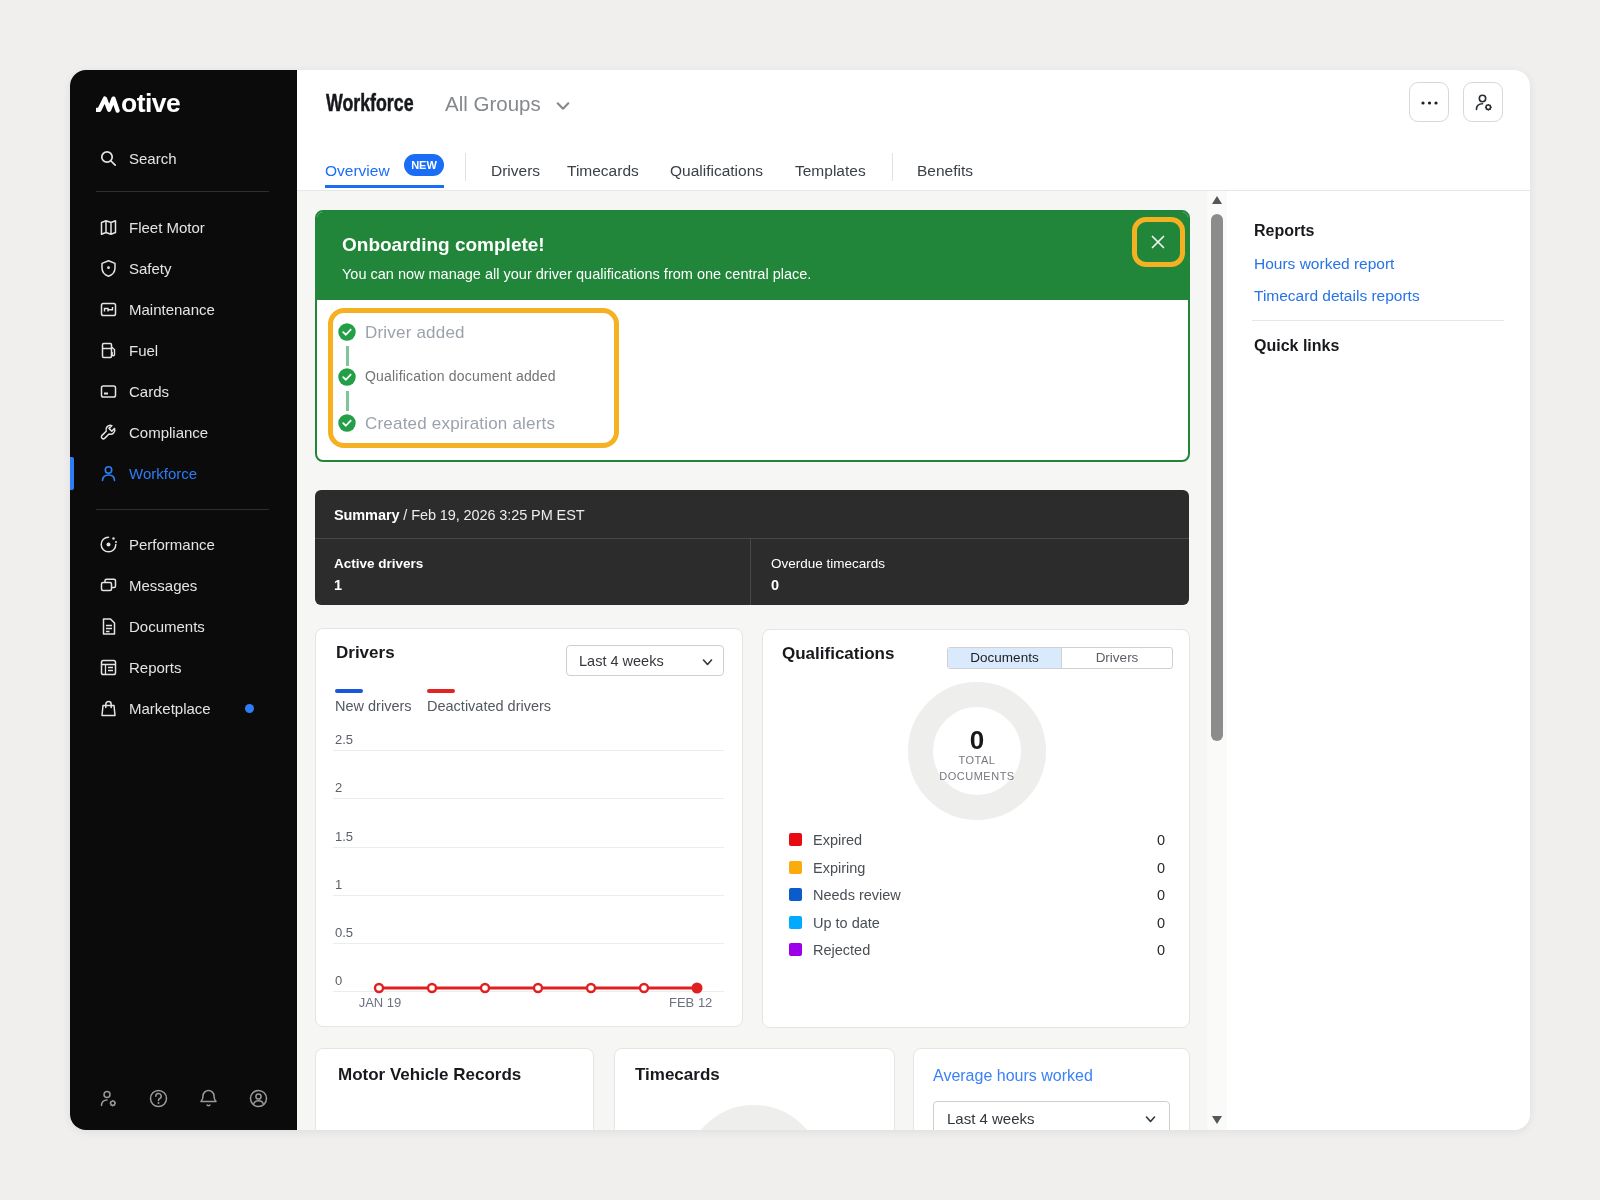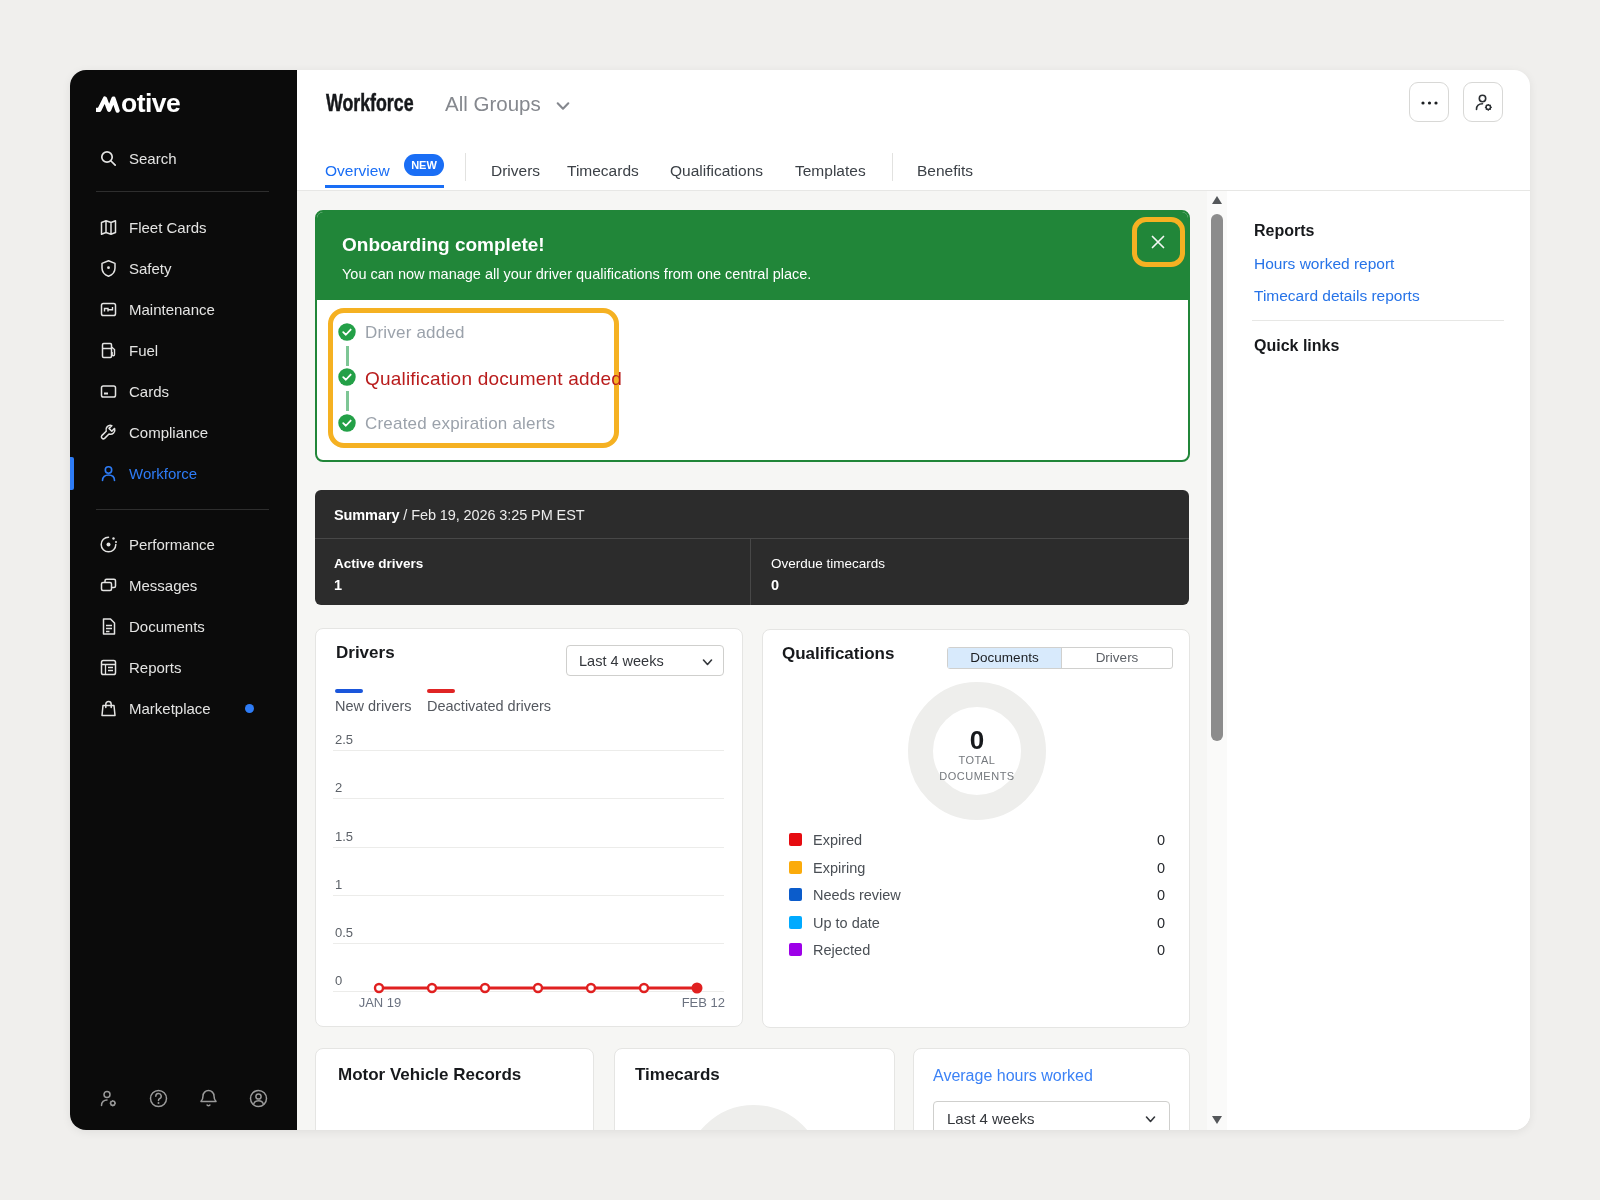--- a/index.html
+++ b/index.html
@@ -40,21 +40,21 @@
     <svg class="sicon" style="top:79px" viewBox="0 0 19 19">
         <circle cx="8" cy="8" r="5.2" fill="none" stroke="#e4e4e3" stroke-width="1.7"></circle>
         <line x1="12" y1="12" x2="16.2" y2="16.2" stroke="#e4e4e3" stroke-width="1.7" stroke-linecap="round"></line>
       </svg>
     <div class="snav" style="top:80px">Search</div>
     <div class="sdivider" style="top:121px"></div>
 
     <svg class="sicon" style="top:148px" viewBox="0 0 19 19">
         <path d="M2.5 4.5 L7 2.8 L12 4.5 L16.5 2.8 V14.5 L12 16.2 L7 14.5 L2.5 16.2 Z M7 2.8 V14.5 M12 4.5 V16.2" fill="none" stroke="#e4e4e3" stroke-width="1.5" stroke-linejoin="round"></path>
       </svg>
-    <div class="snav" style="top:149px">Fleet Cards</div>
+    <div class="snav" style="top:149px">Fleet Motor</div>
     <svg class="sicon" style="top:189px" viewBox="0 0 19 19">
         <path d="M9.5 1.8 L16 4.4 V9 C16 13 13.2 15.9 9.5 17.2 C5.8 15.9 3 13 3 9 V4.4 Z" fill="none" stroke="#e4e4e3" stroke-width="1.5" stroke-linejoin="round"></path>
         <circle cx="9.5" cy="8.7" r="1.4" fill="#e4e4e3"></circle>
       </svg>
     <div class="snav" style="top:190px">Safety</div>
     <svg class="sicon" style="top:230px" viewBox="0 0 19 19">
         <rect x="2.5" y="3.5" width="14" height="12" rx="1.8" fill="none" stroke="#e4e4e3" stroke-width="1.5"></rect>
         <path d="M5.5 11.5 V8.5 H9 V11.5 M9 9.8 H13.5 V7" fill="none" stroke="#e4e4e3" stroke-width="1.4"></path>
       </svg>
     <div class="snav" style="top:231px">Maintenance</div>
@@ -184,21 +184,21 @@
         </svg>
       <svg class="abs" style="left:21px;top:156px" width="18" height="18" viewBox="0 0 19 19">
           <circle cx="9.5" cy="9.5" r="9.2" fill="#23a047"></circle>
           <path d="M5.5 9.7 L8.3 12.4 L13.4 6.9" fill="none" stroke="#fff" stroke-width="1.9" stroke-linecap="round" stroke-linejoin="round"></path>
         </svg>
       <svg class="abs" style="left:21px;top:202px" width="18" height="18" viewBox="0 0 19 19">
           <circle cx="9.5" cy="9.5" r="9.2" fill="#23a047"></circle>
           <path d="M5.5 9.7 L8.3 12.4 L13.4 6.9" fill="none" stroke="#fff" stroke-width="1.9" stroke-linecap="round" stroke-linejoin="round"></path>
         </svg>
       <div class="abs" style="left:48px;top:111px;font-size:17px;letter-spacing:0.2px;color:#9ba2ab">Driver added</div>
-      <div class="abs" style="left:48px;top:156px;font-size:19px;letter-spacing:0.2px;color:#b91c1c">Qualification document added</div>
+      <div class="abs" style="left:48px;top:156px;font-size:14px;letter-spacing:0.2px;color:#737373">Qualification document added</div>
       <div class="abs" style="left:48px;top:202px;font-size:17px;letter-spacing:0.2px;color:#9ba2ab">Created expiration alerts</div>
     </div>
 
     <div class="abs" style="left:18px;top:299px;width:874px;height:115px;background:#2c2c2c;border-radius:6px">
       <div class="abs" style="left:19px;top:17px;font-size:14.5px;letter-spacing:-0.1px;color:#fff"><b>Summary</b> <span style="color:#ececec">/ Feb 19, 2026 3:25 PM EST</span></div>
       <div class="abs" style="left:0;top:48px;width:100%;height:1px;background:#484848"></div>
       <div class="abs" style="left:435px;top:48px;width:1px;height:67px;background:#484848"></div>
       <div class="abs" style="left:19px;top:66px;font-size:13.5px;font-weight:bold;color:#fff">Active drivers</div>
       <div class="abs" style="left:19px;top:87px;font-size:14.5px;font-weight:bold;color:#fff">1</div>
       <div class="abs" style="left:456px;top:66px;font-size:13.5px;font-weight:normal;color:#fff">Overdue timecards</div>
@@ -233,21 +233,21 @@
         <line x1="46" y1="19" x2="364" y2="19" stroke="#e02020" stroke-width="3"></line>
         <circle cx="46" cy="19" r="4" fill="#fff" stroke="#e02020" stroke-width="2.4"></circle>
         <circle cx="99" cy="19" r="4" fill="#fff" stroke="#e02020" stroke-width="2.4"></circle>
         <circle cx="152" cy="19" r="4" fill="#fff" stroke="#e02020" stroke-width="2.4"></circle>
         <circle cx="205" cy="19" r="4" fill="#fff" stroke="#e02020" stroke-width="2.4"></circle>
         <circle cx="258" cy="19" r="4" fill="#fff" stroke="#e02020" stroke-width="2.4"></circle>
         <circle cx="311" cy="19" r="4" fill="#fff" stroke="#e02020" stroke-width="2.4"></circle>
         <circle cx="364" cy="19" r="5.5" fill="#e02020"></circle>
       </svg>
       <div class="abs" style="left:36px;top:366px;width:56px;text-align:center;font-size:13px;color:#6b7280">JAN 19</div>
-      <div class="abs" style="left:353px;top:366px;width:56px;text-align:right;font-size:13px;color:#6b7280">FEB 12</div>
+      <div class="abs" style="left:353px;top:366px;width:56px;text-align:left;font-size:13px;color:#6b7280">FEB 12</div>
     </div>
 
     <div class="card" style="left:465px;top:438px;width:428px;height:399px">
       <div class="abs" style="left:19px;top:14px;font-size:17px;font-weight:bold;color:#17191c">Qualifications</div>
       <div class="abs" style="left:184px;top:17px;width:226px;height:22px;border:1px solid #d0d0ce;border-radius:3px;background:#fff">
         <div class="abs" style="left:0;top:0;width:113px;height:20px;background:#d8eafc;color:#1b1e22;font-size:13.5px;text-align:center;line-height:20px">Documents</div>
         <div class="abs" style="left:113px;top:0;width:1px;height:20px;background:#d0d0ce"></div>
         <div class="abs" style="left:114px;top:0;width:110px;height:20px;color:#5c6066;font-size:13.5px;text-align:center;line-height:20px">Drivers</div>
       </div>
       <svg class="abs" style="left:145px;top:52px" width="138" height="138" viewBox="0 0 138 138">

